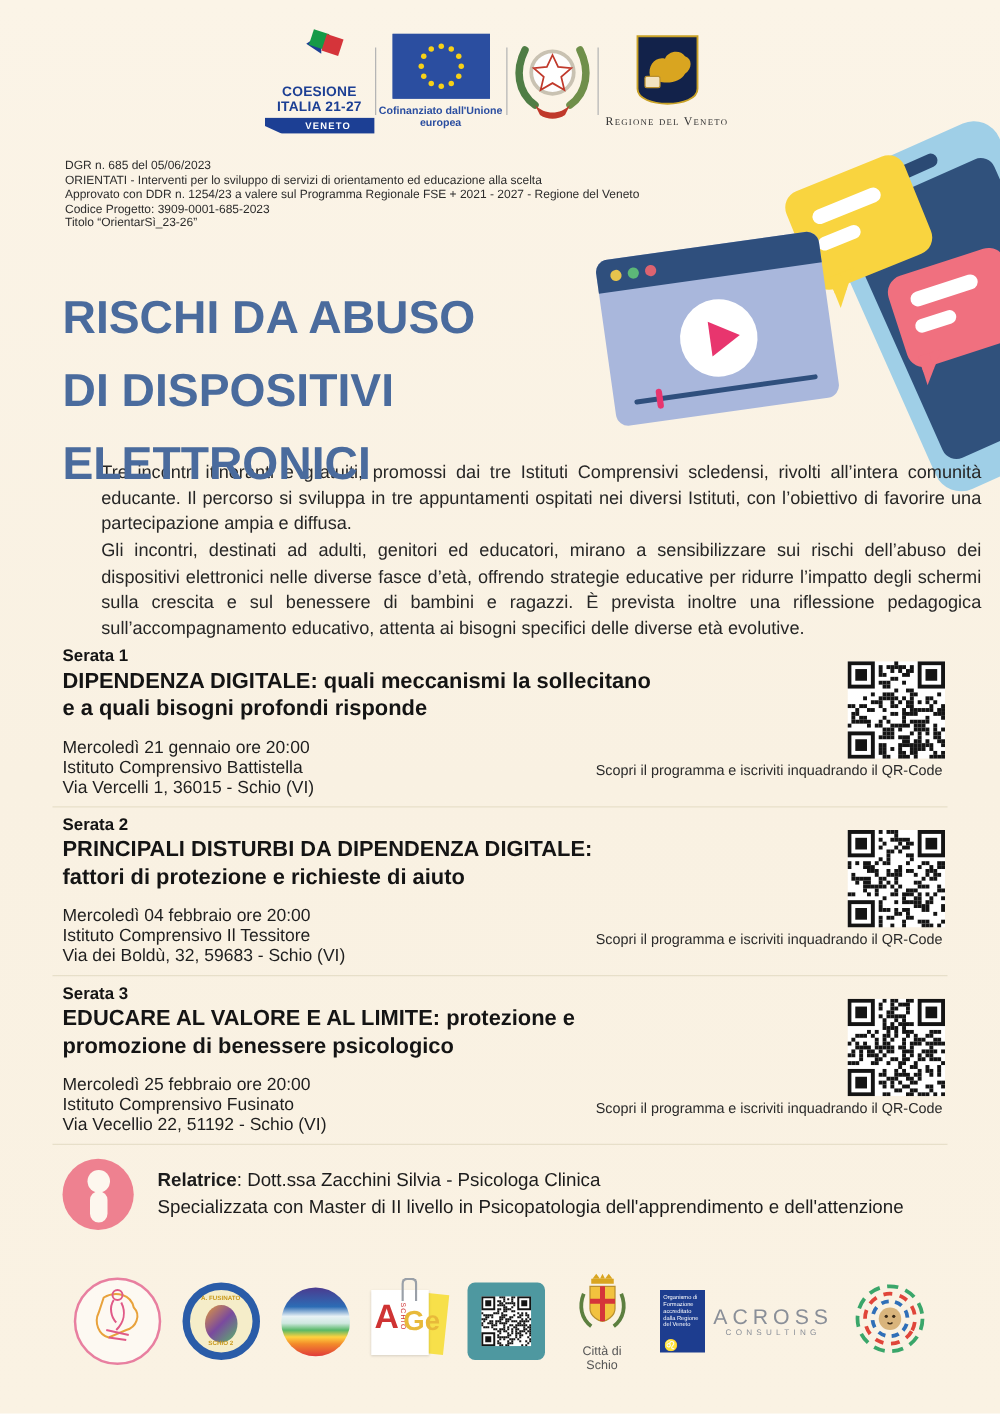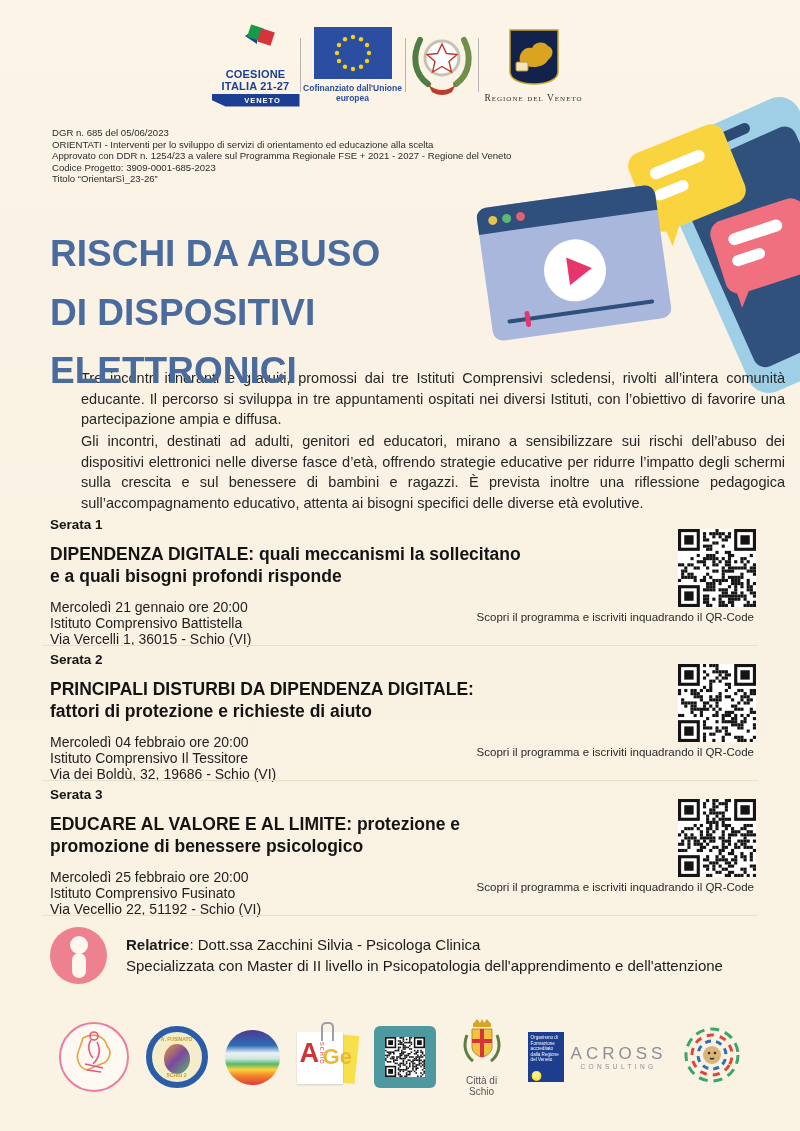--- a/index.html
+++ b/index.html
@@ -43,21 +43,21 @@
   .player .thumb{position:absolute;left:34px;bottom:10px;width:5px;height:16px;background:#e8356e;border-radius:3px;}
   
   .title{position:absolute;left:50px;top:216px;margin:0;font-size:37px;line-height:41.5px;font-weight:bold;color:#4a6b9d;z-index:5;}
   .title span{display:block;margin-top:17px;}
   .intro{position:absolute;left:68px;width:704px;margin:13px;font-size:14.5px;line-height:20.6px;color:#262626;text-align:justify;}
   .p1{top:355px;} .p2{top:418px;}
   
   .session{position:absolute;left:50px;width:706px;}
   .s1{top:517px;} .s2{top:652px;} .s3{top:787px;}
   .s-label{font-size:13.5px;font-weight:bold;color:#141414;}
-  .s-title{font-size:17.5px;line-height:21.5px;font-weight:bold;color:#141414;margin-top:12px;}
+  .s-title{font-size:17.5px;line-height:21.5px;font-weight:bold;color:#141414;margin-top:2px;}
   .s-title span{display:block;}
   .s-meta{margin-top:12px;font-size:14px;line-height:16.2px;color:#1e1e1e;}
   .qr{position:absolute;top:12px;right:0;width:78px;height:78px;}
   .qr-cap{position:absolute;top:94px;right:2px;font-size:11.5px;color:#2a2a2a;white-space:nowrap;}
   .sep{position:absolute;left:42px;right:42px;border:0;border-top:1px solid #e7dfc9;margin:0;}
   .sep1{top:645px;} .sep2{top:780px;} .sep3{top:915px;}
   
   .speaker{position:absolute;left:50px;top:927px;display:flex;align-items:center;gap:19px;}
   .spk-icon{position:relative;width:57px;height:57px;border-radius:50%;background:#ee8190;flex:0 0 auto;}
   .spk-icon::before{content:'';position:absolute;top:9px;left:50%;transform:translateX(-50%);width:18px;height:18px;border-radius:50%;background:#fdf7ee;}
@@ -420,21 +420,21 @@
 
   <section class="session s2">
     <div class="s-label">Serata 2</div>
     <div class="s-title">
       <span>PRINCIPALI DISTURBI DA DIPENDENZA DIGITALE:</span>
       <span>fattori di protezione e richieste di aiuto</span>
     </div>
     <div class="s-meta">
       <div>Mercoledì 04 febbraio ore 20:00</div>
       <div>Istituto Comprensivo Il Tessitore</div>
-      <div>Via dei Boldù, 32, 19686 - Schio (VI)</div>
+      <div>Via dei Boldù, 32, 59683 - Schio (VI)</div>
     </div>
     <svg class="qr" viewBox="0 0 100 100">
         <rect width="100" height="100" fill="#fff"></rect>
         <g fill="#141414">
           <rect x="32" y="0" width="4" height="4"></rect>
           <rect x="40" y="0" width="4" height="4"></rect>
           <rect x="44" y="0" width="4" height="4"></rect>
           <rect x="48" y="0" width="4" height="4"></rect>
           <rect x="48" y="4" width="4" height="4"></rect>
           <rect x="32" y="8" width="4" height="4"></rect>

